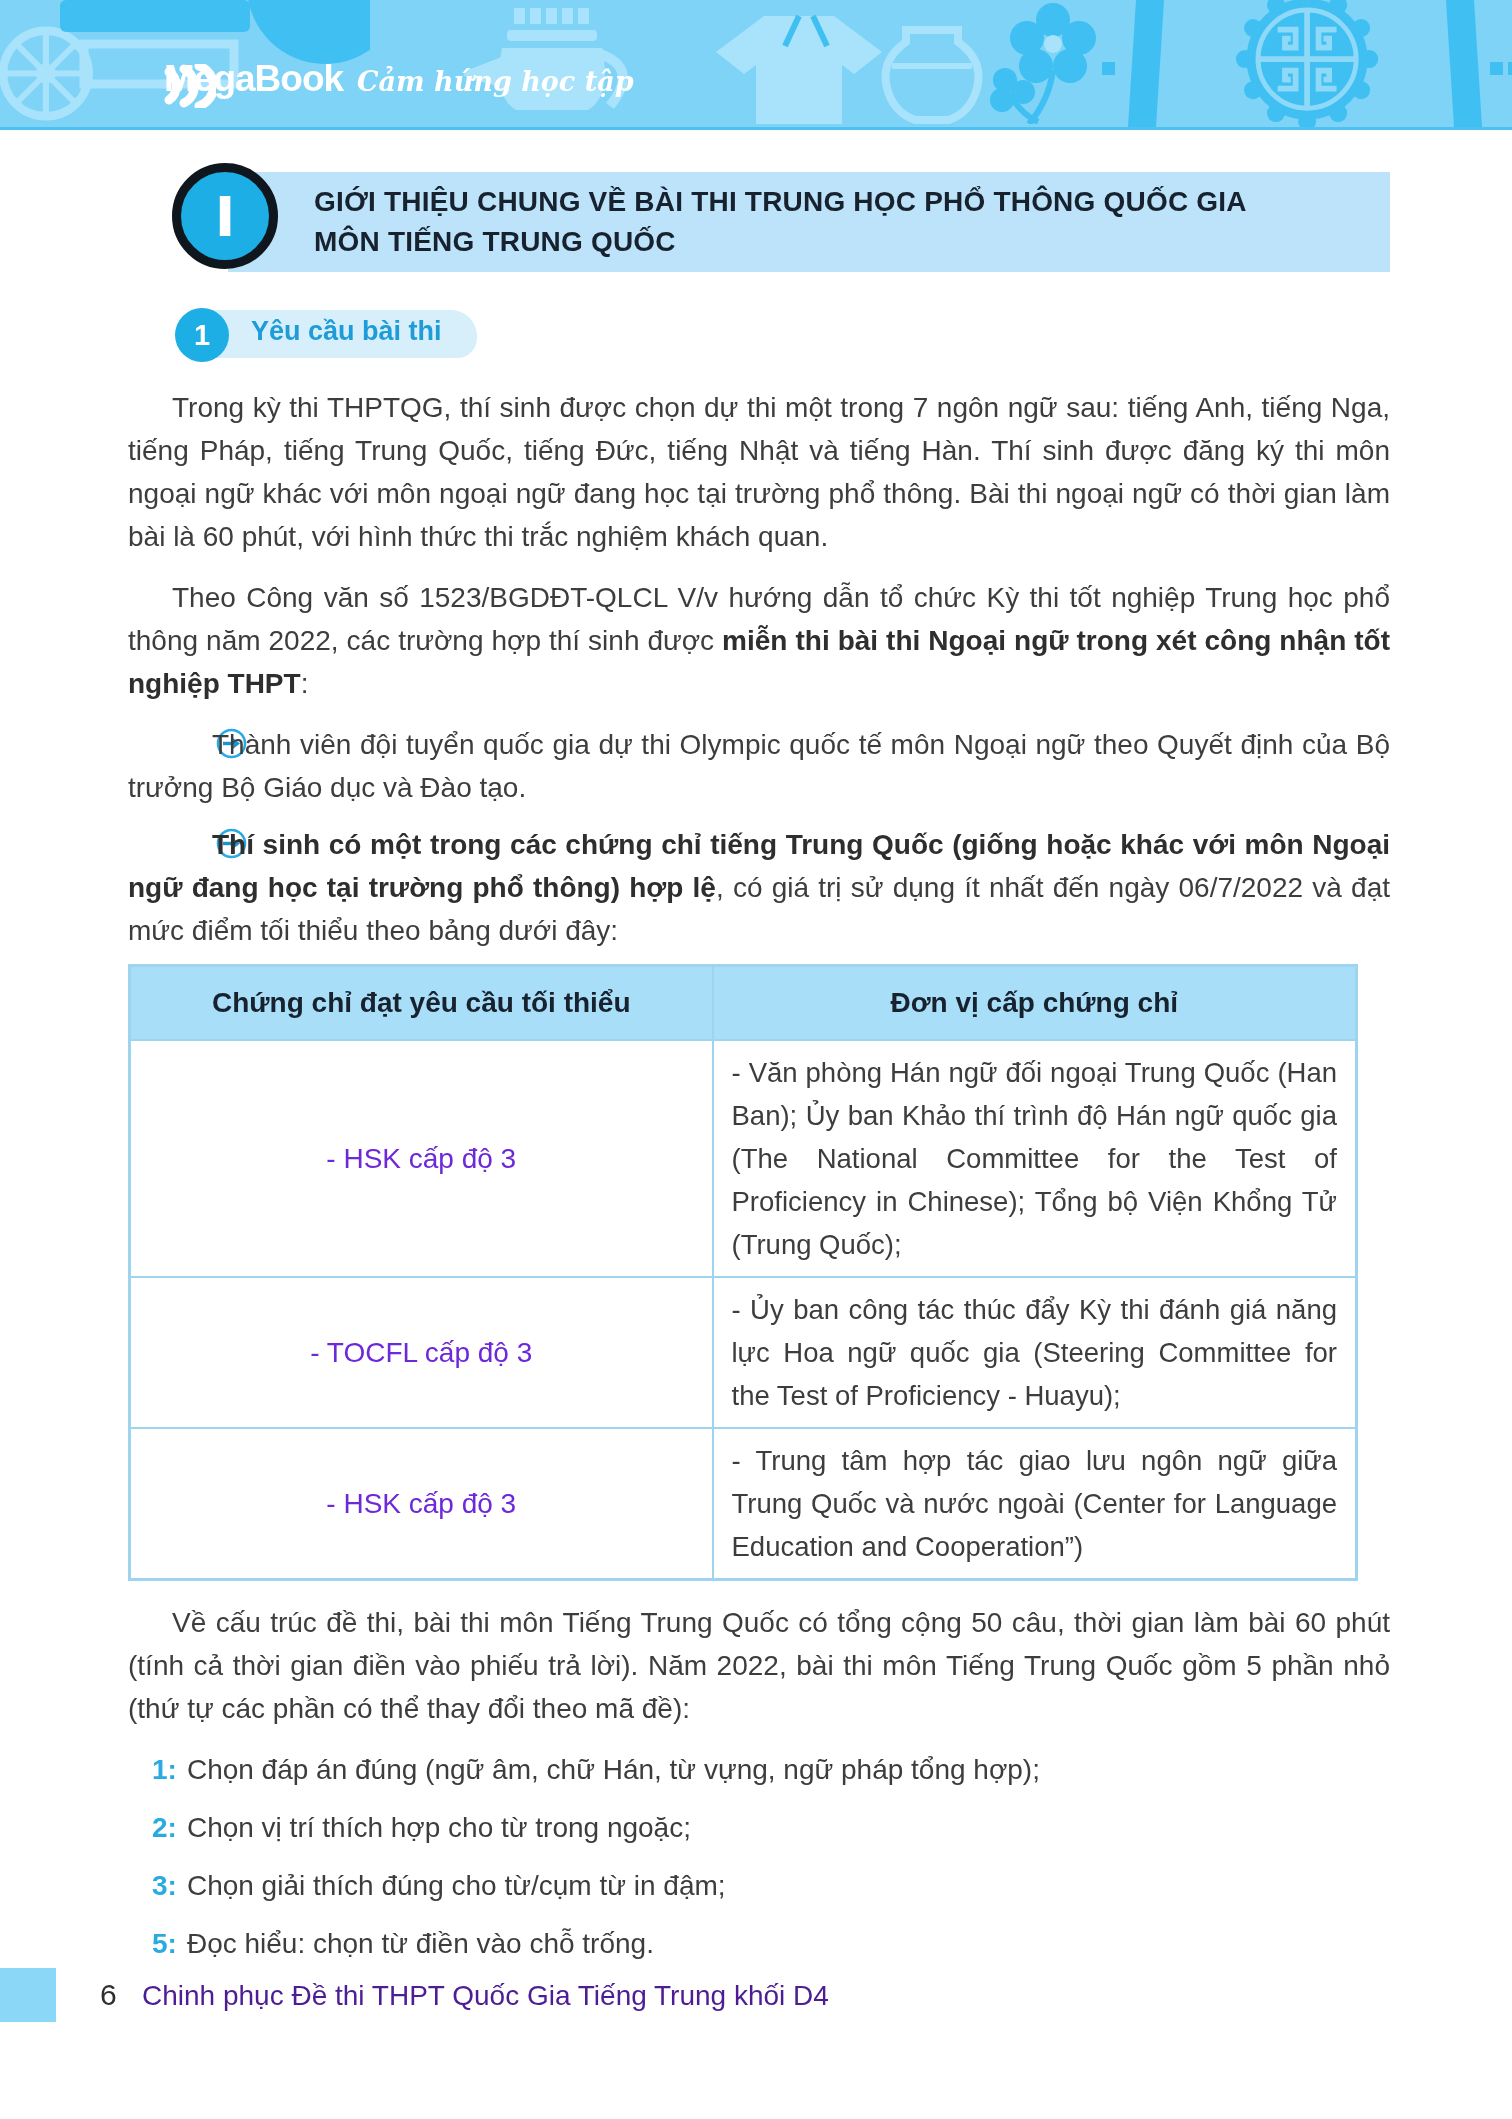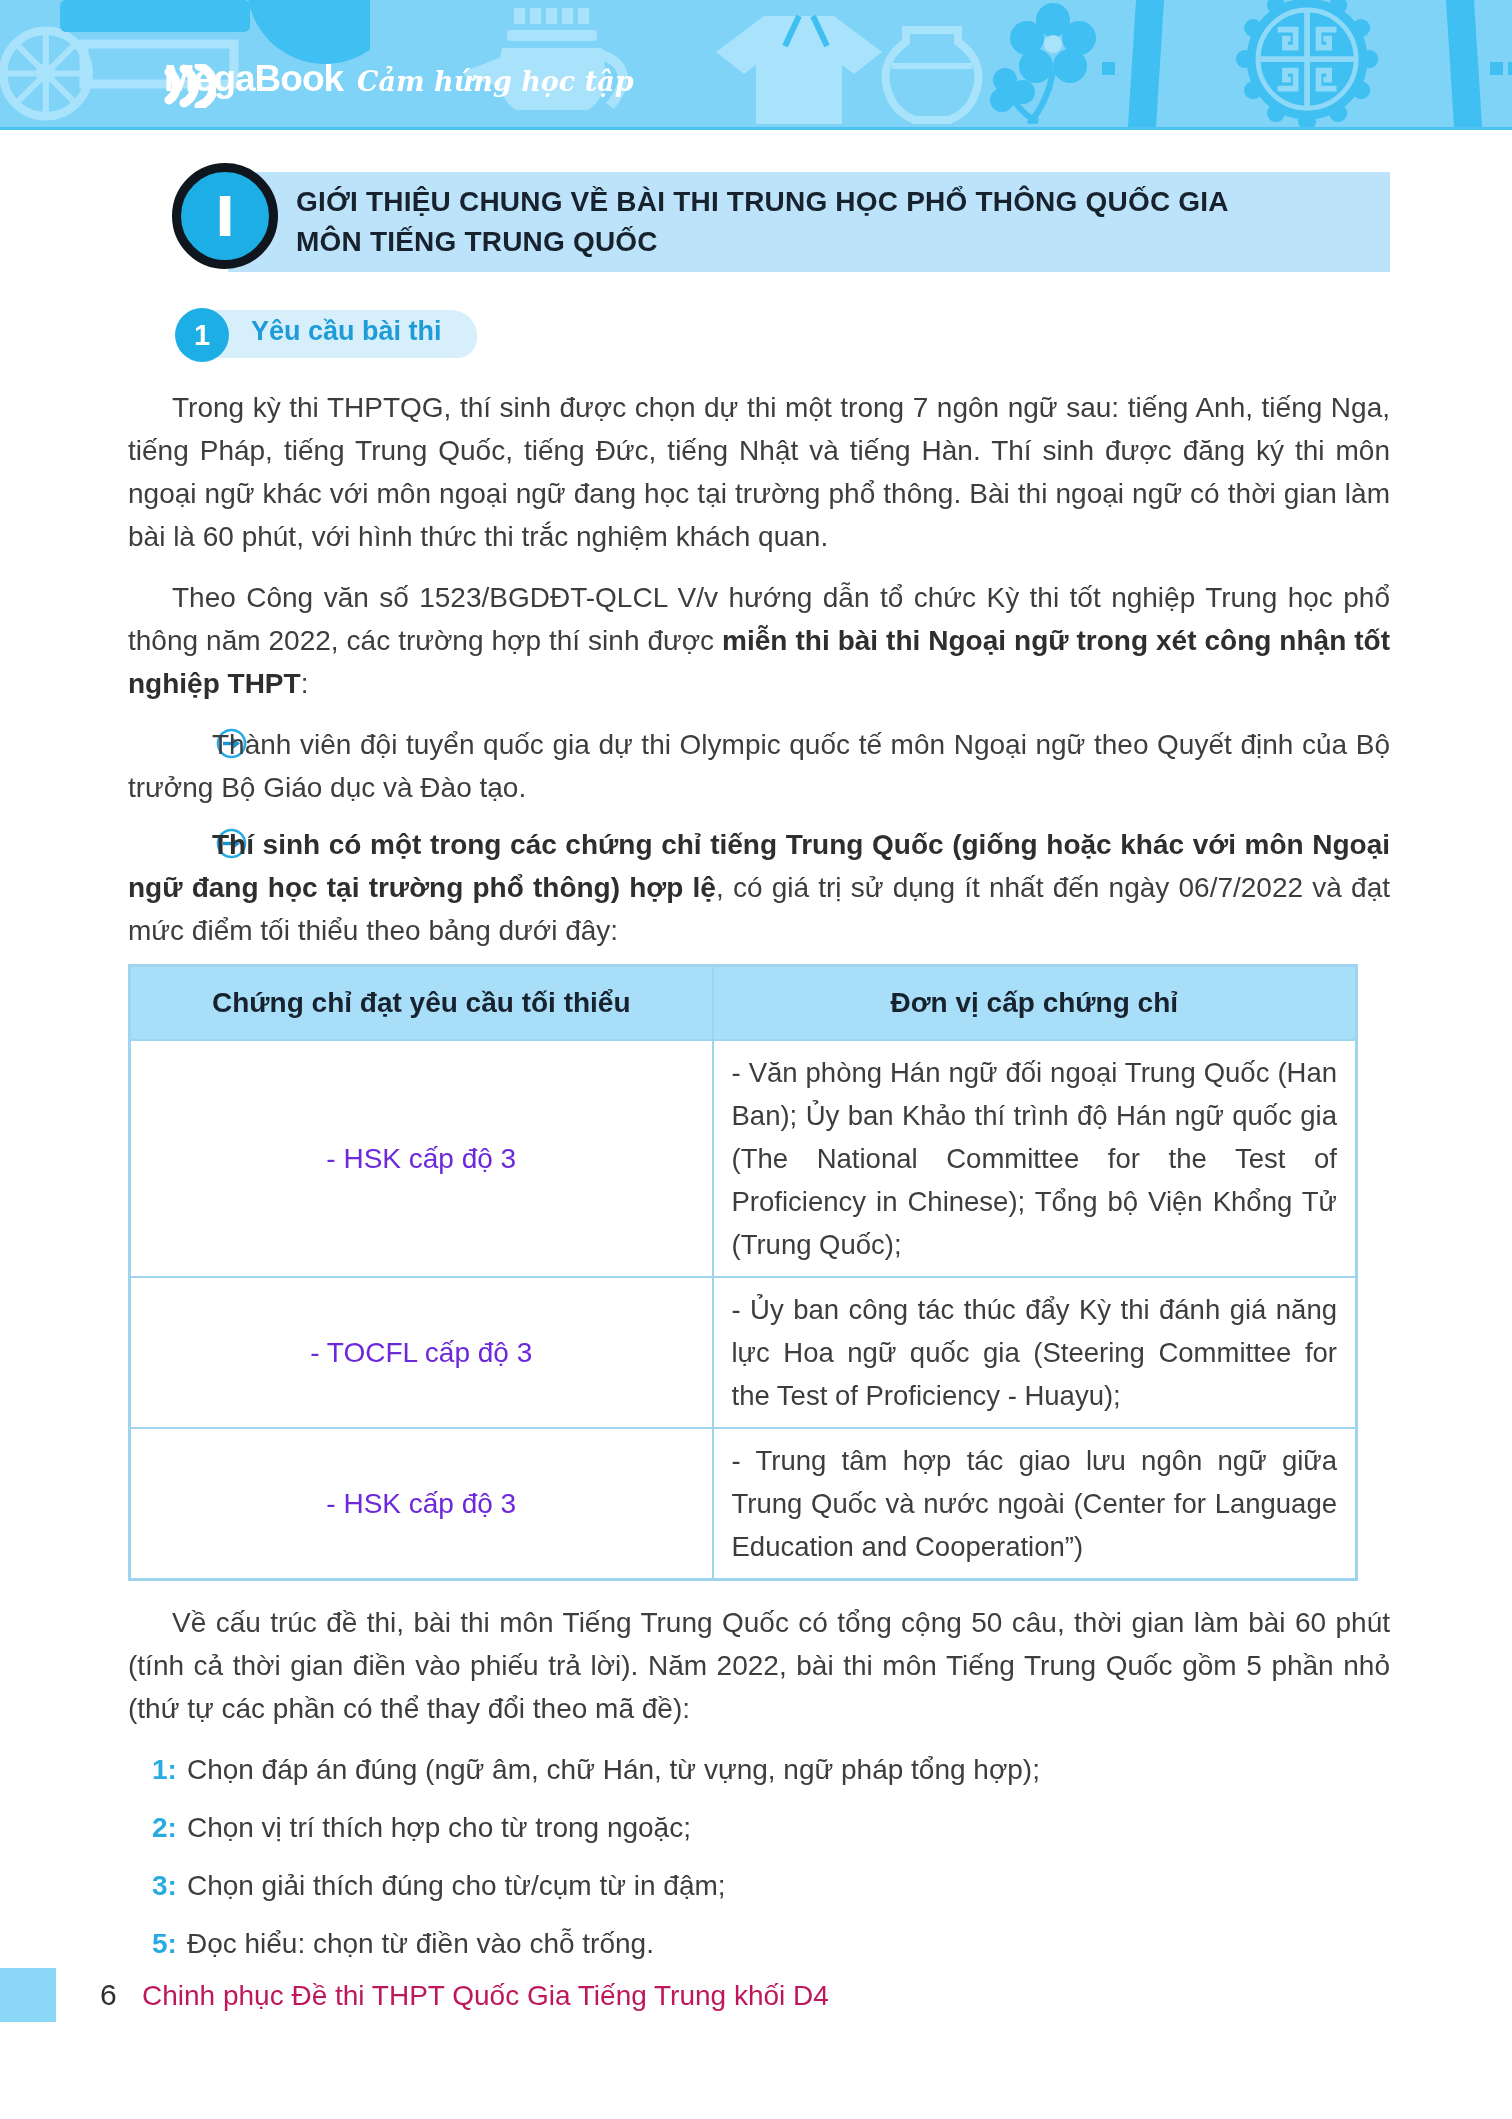--- a/index.html
+++ b/index.html
@@ -14,21 +14,21 @@
   .deco-med{fill:#3FBFF2;}
   .deco-med-stroke{stroke:#3FBFF2;fill:none;}
 
   .logo{position:absolute;left:164px;top:58px;display:flex;align-items:baseline;color:#ffffff;white-space:nowrap;}
   .logo-mark{position:relative;top:6px;margin-right:10px;}
   .logo-name{font-size:37px;font-weight:bold;letter-spacing:-1px;}
   .logo-tagline{margin-left:14px;font-family:"DejaVu Serif", serif;font-style:italic;font-weight:bold;font-size:27px;}
 
   
   .title-block{position:absolute;left:228px;top:172px;width:1162px;height:100px;background:#BCE3FA;}
-  .title-text{position:absolute;left:68px;top:50%;transform:translateY(-50%);font-size:28px;font-weight:bold;color:#17222E;line-height:40px;letter-spacing:0.2px;}
+  .title-text{position:absolute;left:86px;top:50%;transform:translateY(-50%);font-size:28px;font-weight:bold;color:#17222E;line-height:40px;letter-spacing:0.2px;}
   .badge{position:absolute;left:-56px;top:-9px;width:88px;height:88px;background:#1CAEE4;border:9px solid #10161d;border-radius:50%;display:flex;align-items:center;justify-content:center;}
   .badge span{color:#ffffff;font-size:58px;font-weight:bold;line-height:1;transform:scaleX(1.25);}
 
   
   .section-head{position:absolute;left:175px;top:308px;height:60px;}
   .section-pill{position:absolute;left:20px;top:2px;width:282px;height:48px;background:#D7EEFB;border-radius:8px 26px 20px 8px;}
   .section-pill::after{content:"";position:absolute;left:14px;top:12px;width:282px;height:48px;background:#E8F5FD;border-radius:8px 26px 20px 8px;z-index:-1;}
   .section-num{position:absolute;left:0;top:0;width:54px;height:54px;background:#1CAEE4;border-radius:50%;display:flex;align-items:center;justify-content:center;color:#fff;font-size:29px;font-weight:bold;z-index:2;}
   .section-label{position:absolute;left:76px;top:8px;font-size:27px;font-weight:bold;color:#1E9CD8;z-index:2;white-space:nowrap;}
 
@@ -53,21 +53,21 @@
 
   
   .num-list{margin-top:8px;}
   .num-item{margin:0 0 15px 0;padding-left:24px;font-size:28px;line-height:43px;color:#3D3D3D;}
   .num-item .n{color:#29ABE2;font-weight:bold;margin-right:10px;}
 
   
   .footer{position:absolute;left:0;top:1968px;width:1512px;height:54px;}
   .footer-block{position:absolute;left:0;top:0;width:56px;height:54px;background:#8AD7F8;}
   .footer-num{position:absolute;left:100px;top:10px;font-size:30px;color:#2F2F2F;}
-  .footer-title{position:absolute;left:142px;top:12px;font-size:28px;color:#be185d;}
+  .footer-title{position:absolute;left:142px;top:12px;font-size:28px;color:#4c1d95;}
 </style>
 </head>
 <body>
 
 <div class="page">
 
   <div class="band">
 
     <svg style="left:-18px;top:20px;" width="140" height="107" viewBox="0 0 140 140">
       <circle cx="62" cy="70" r="56" class="deco-light-stroke" stroke-width="11"></circle>

